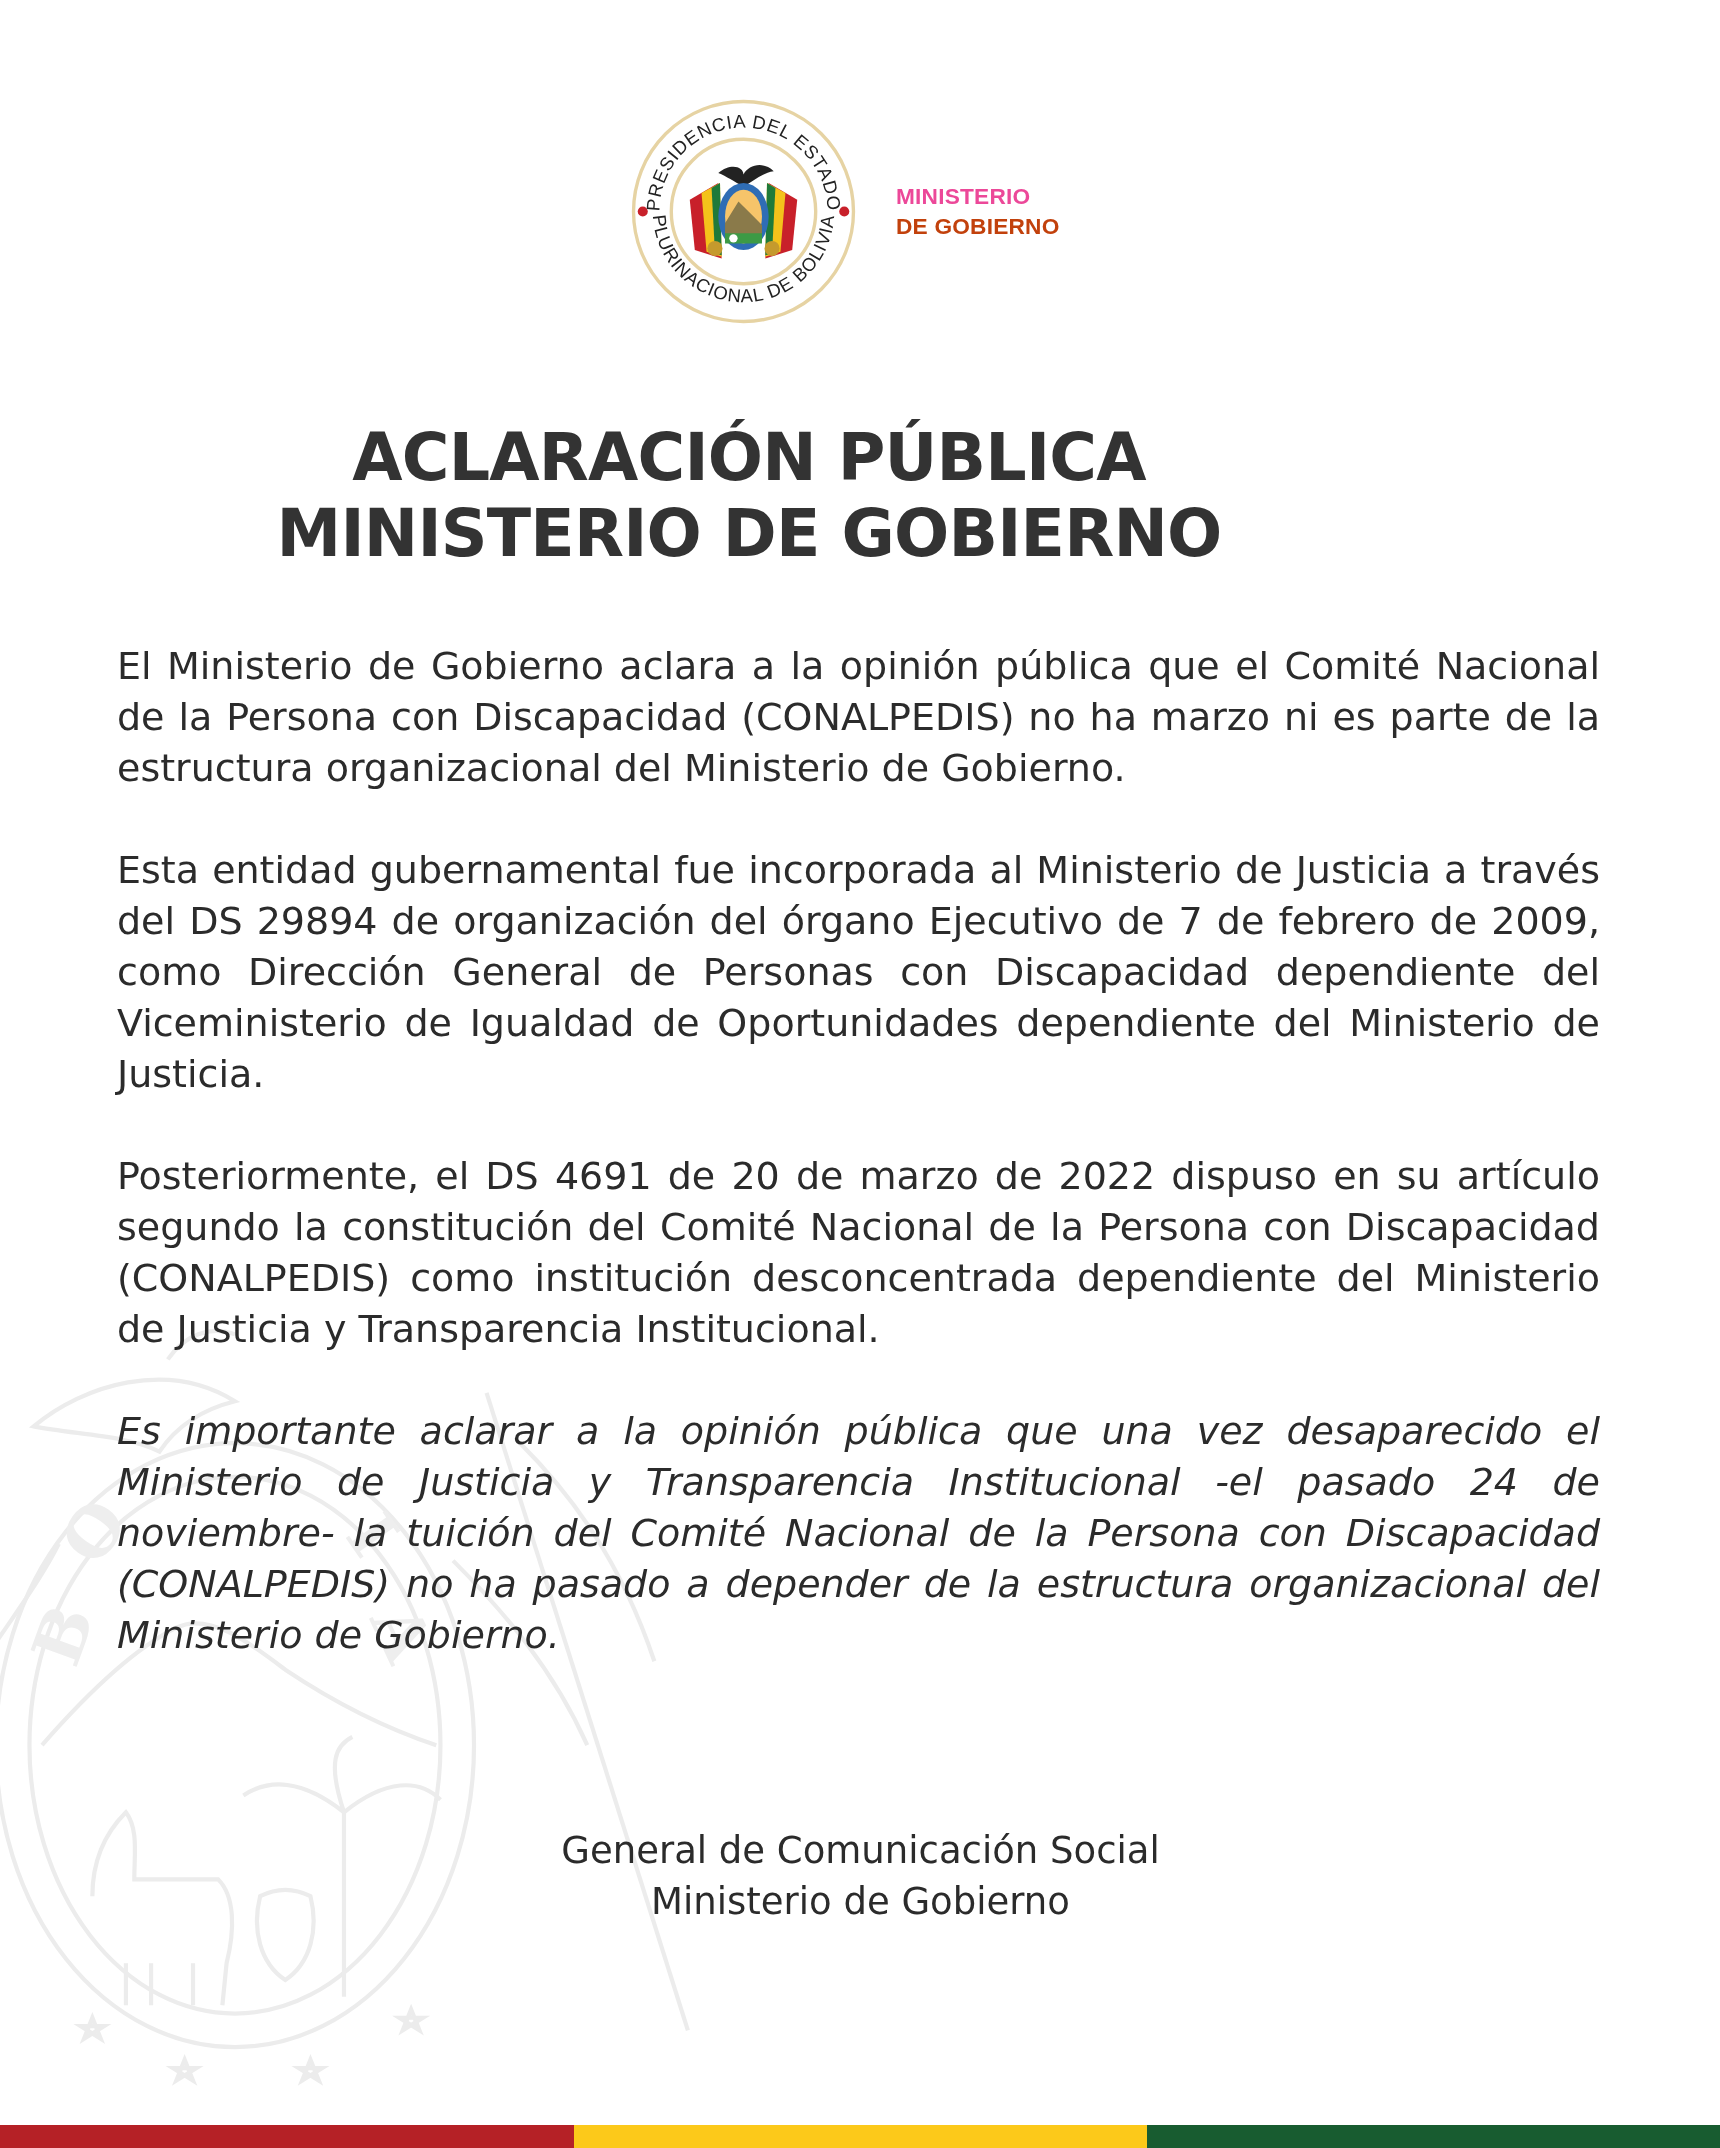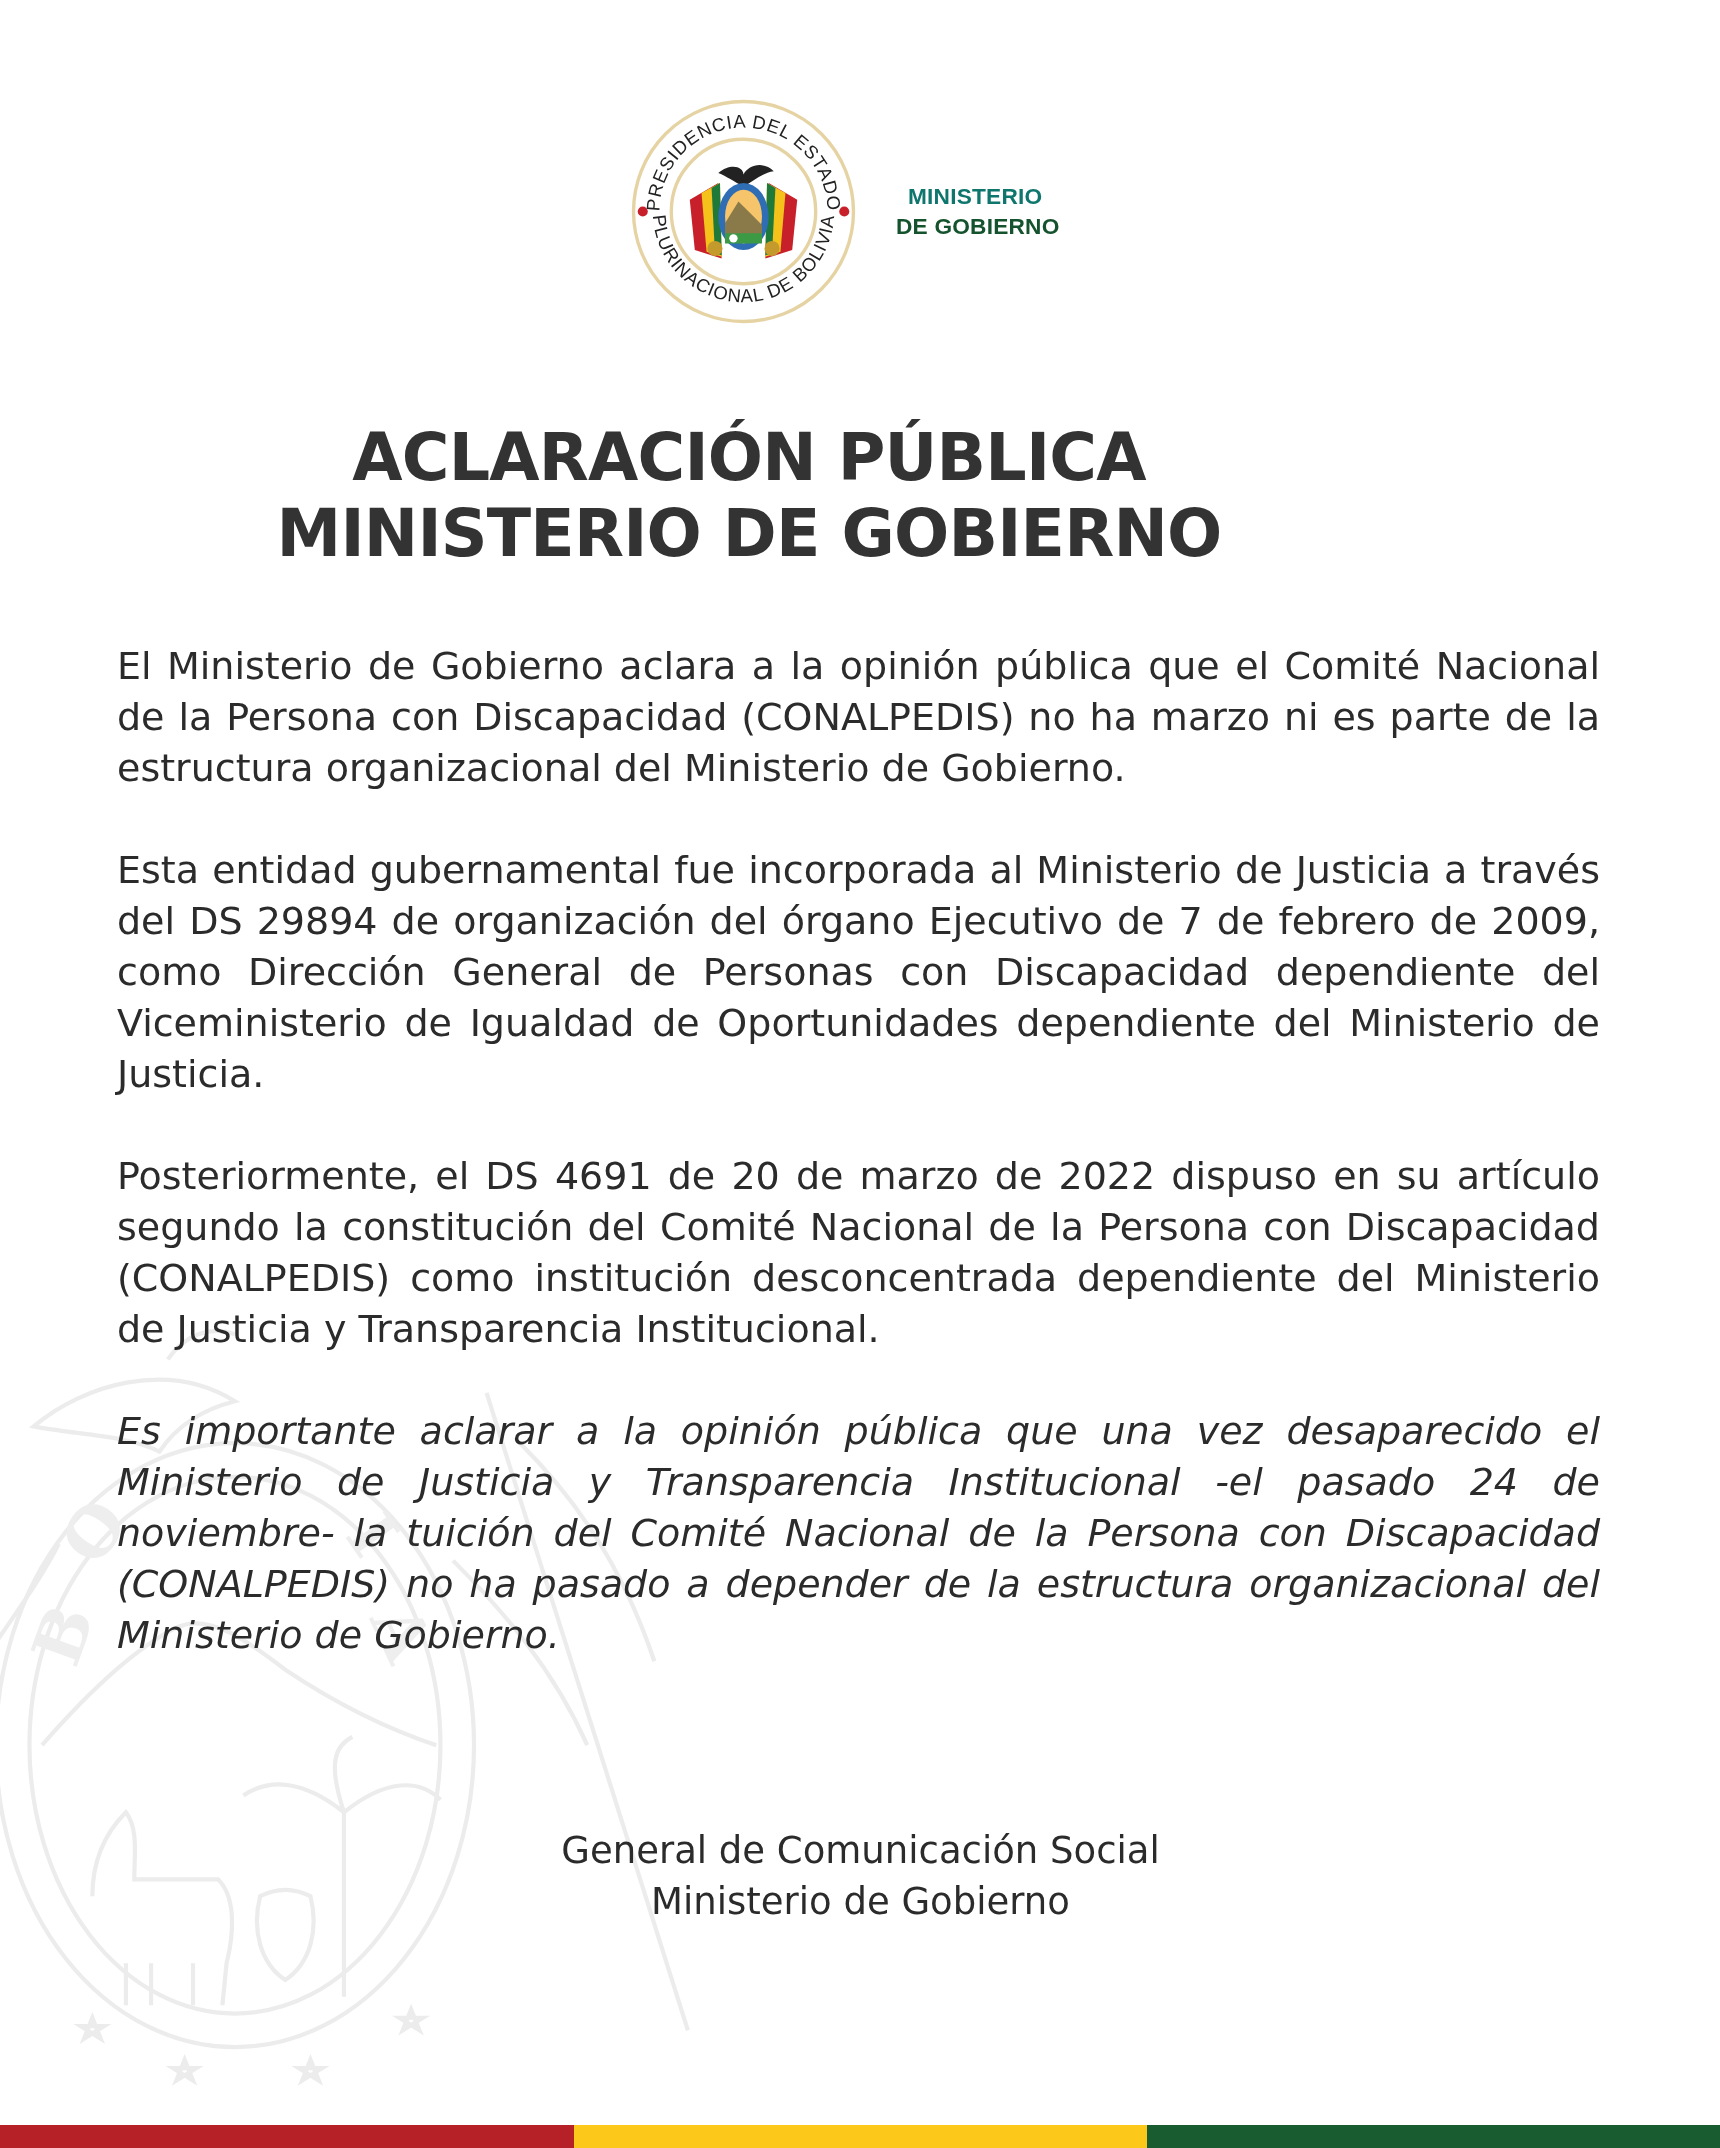--- a/index.html
+++ b/index.html
@@ -8,22 +8,22 @@
 
   
   .watermark { position: absolute; left: -17px; top: 1309px; width: 722px; height: 822px;
                opacity: 1; pointer-events: none; }
 
   
   .header { position: absolute; left: 0; top: 0; width: 1721px; height: 336px; }
   .seal { position: absolute; left: 631px; top: 99px; width: 225px; height: 225px; }
   .ministry-label { position: absolute; left: 896px; top: 181px; font-family: "Liberation Sans", sans-serif;
                     font-weight: bold; font-size: 22.7px; line-height: 30px; letter-spacing: 0.2px; }
-  .ministry-label .l1 { color: #0f766e; display: block; margin-left: 12px; }
-  .ministry-label .l2 { color: #14532d; display: block; text-align: center; }
+  .ministry-label .l1 { color: #ec4899; display: block; }
+  .ministry-label .l2 { color: #c2410c; display: block; text-align: center; }
 
   
   .title { position: absolute; left: 0; top: 420px; width: 1498px; text-align: center;
            font-family: "DejaVu Sans", sans-serif; font-weight: bold; font-size: 65px;
            line-height: 76px; color: #333333; letter-spacing: -0.8px; }
   .title span { display: block; }
 
   
   .body { position: absolute; left: 117px; top: 641px; width: 1483px;
           font-family: "DejaVu Sans", sans-serif; font-size: 38px; line-height: 51px;

